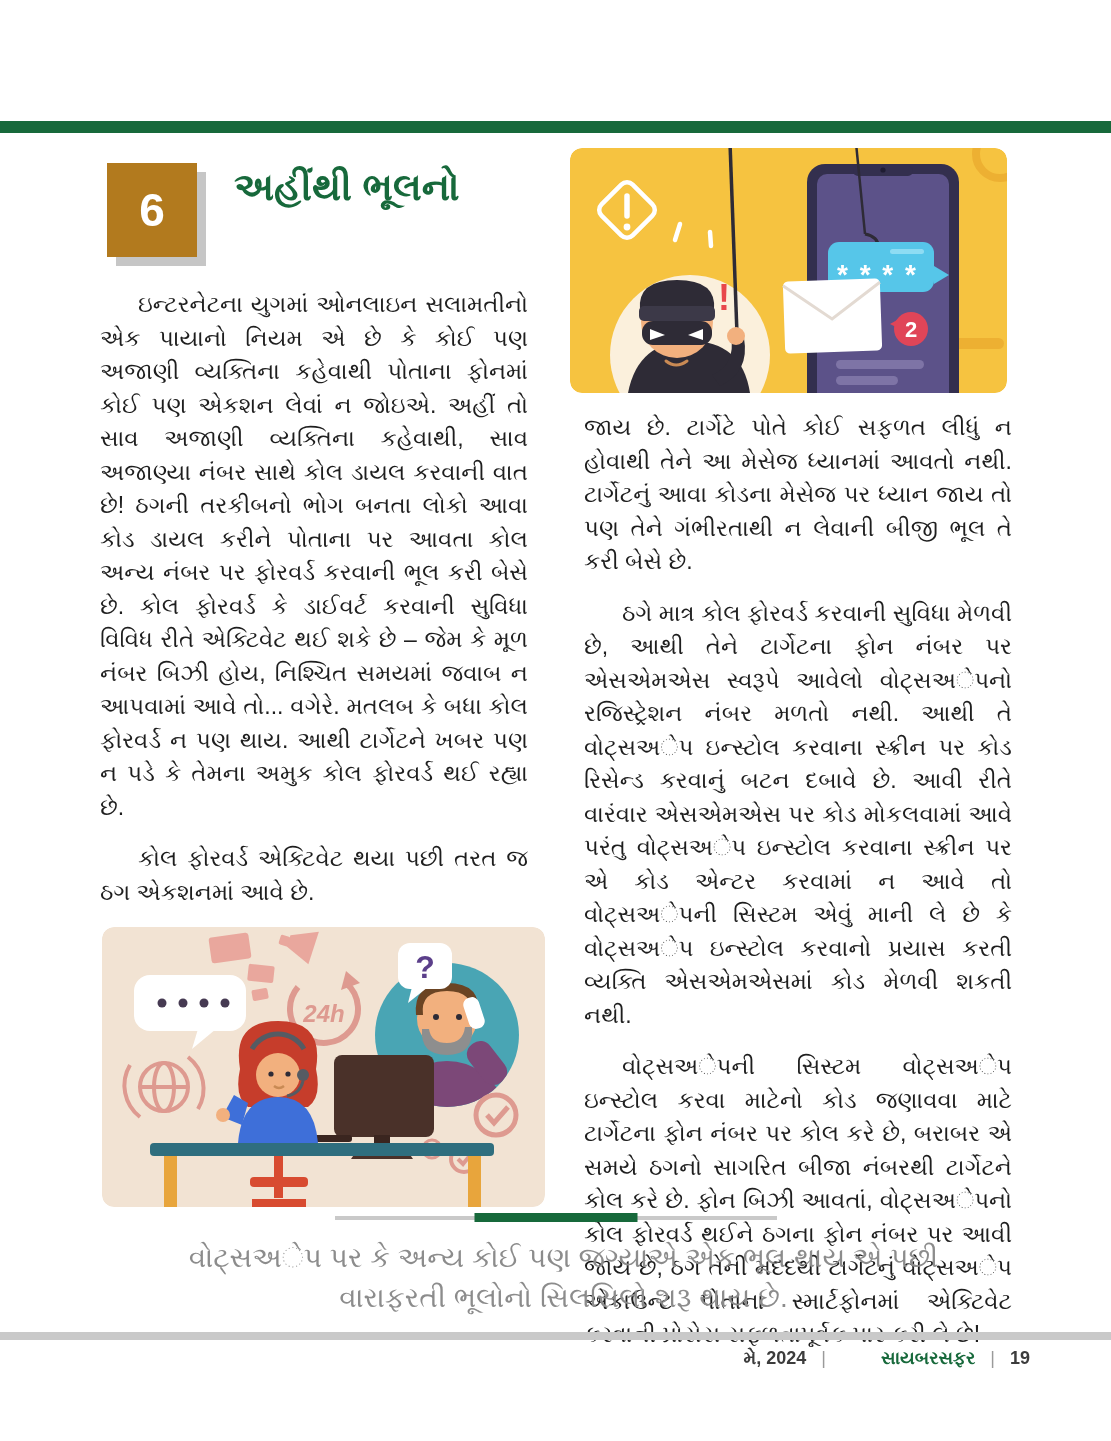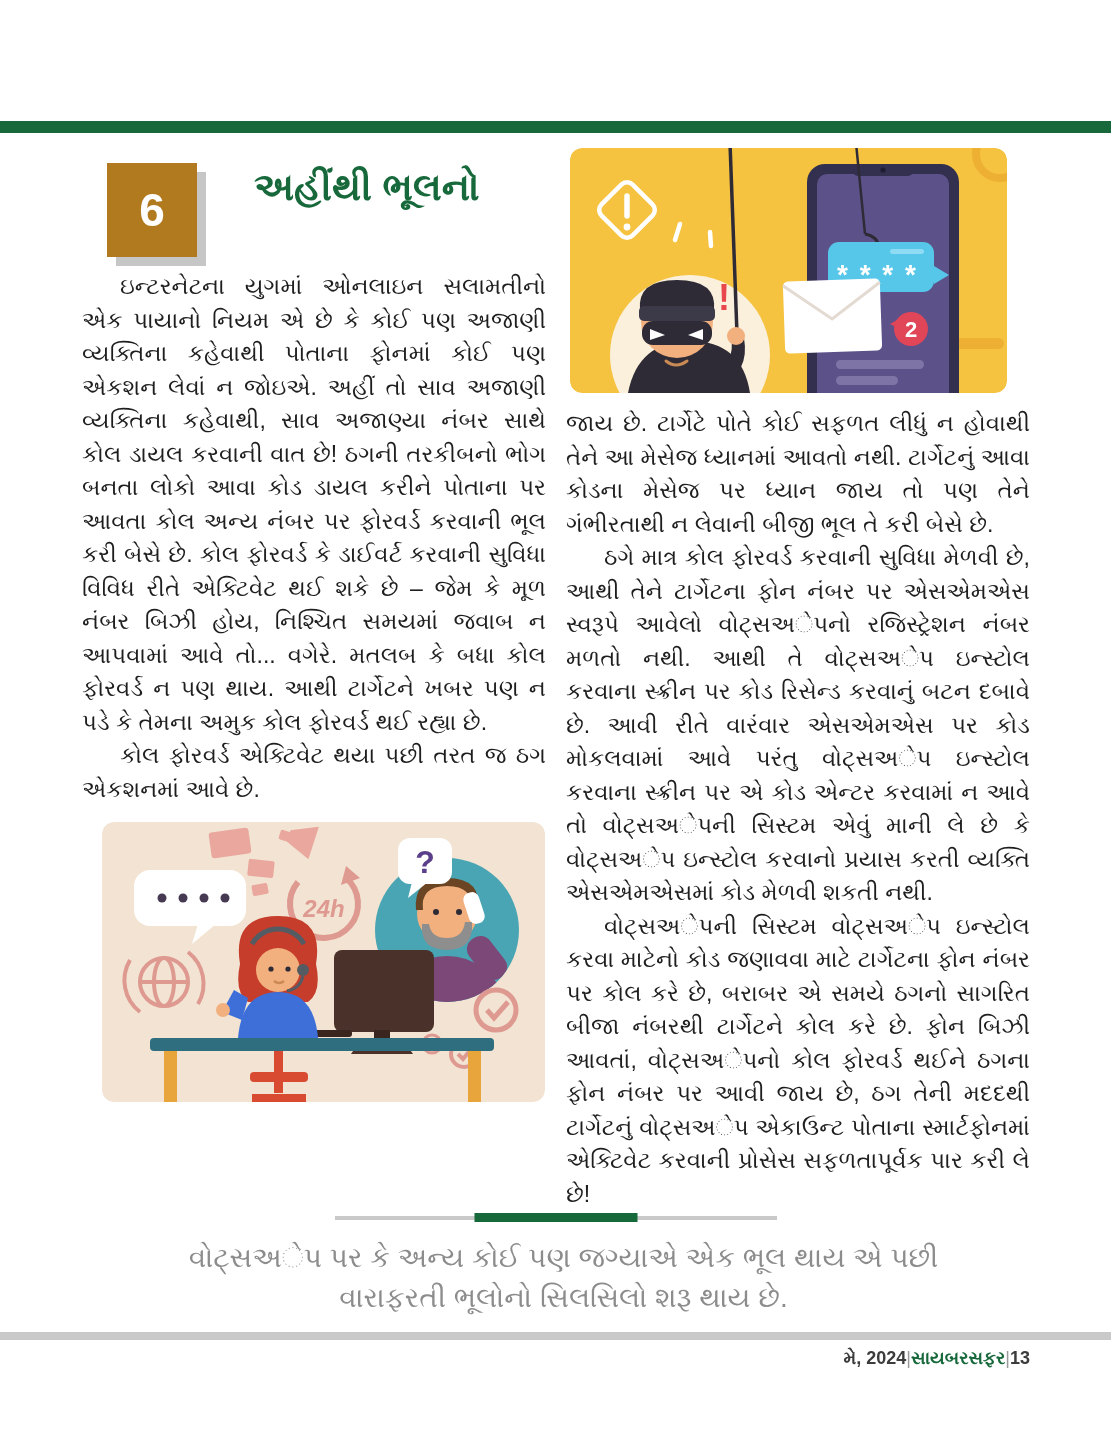--- a/index.html
+++ b/index.html
@@ -10,48 +10,48 @@
   .topbar { position:absolute; left:0; top:121px; width:100%; height:12px; background:#17693B; }
 
   .header { position:absolute; left:107px; top:163px; display:flex; gap:28px; align-items:flex-start; }
   .secbox-wrap { position:relative; width:99px; height:103px; flex:0 0 auto; }
   .secbox-shadow { position:absolute; left:9px; top:9px; width:90px; height:94px; background:#C6C6C6; }
   .secbox {
     position:absolute; left:0; top:0; width:90px; height:94px; background:#B27A1E;
     color:#ffffff; font-size:46px; font-weight:bold;
     display:flex; align-items:center; justify-content:center;
   }
-  .title { color:#17693B; font-size:38px; font-weight:700; line-height:49px; margin-top:0;margin-left:20px; }
+  .title { color:#17693B; font-size:38px; font-weight:700; line-height:49px; margin-top:0; }
 
   .col-left  { position:absolute; left:82px;  top:270px; width:464px; }
   .col-right { position:absolute; left:566px; top:148px; width:464px; }
   p.body {
-    margin:0; font-size:23px; line-height:33.5px; text-align:justify;
+    margin:18px; font-size:23px; line-height:33.5px; text-align:justify;
     color:#1E1E1E; text-rendering:optimizeLegibility;
   }
   p.indent { text-indent:38px; }
   .fig { display:block; border-radius:12px; }
   .fig-callcenter { margin:16px 0 14px 20px; }
   .fig-hacker { margin:0 0 14px 4px; }
 
   .divider { position:absolute; top:1213px; left:50%; transform:translateX(-50%); width:442px; height:9px; }
   .divider .gray  { position:absolute; top:3px; left:0; width:100%; height:4px; background:#C9C9C9; }
   .divider .green { position:absolute; top:0; left:50%; transform:translateX(-50%); width:163px; height:9px; background:#17693B; }
 
   .quote {
     position:absolute; top:1238px; left:8px; width:100%; text-align:center;
     color:#8C8C8C; font-size:28px; line-height:40px;
   }
 
   .footbar { position:absolute; top:1332px; left:0; width:100%; height:8px; background:#C9C9C9; }
   .footer {
     position:absolute; top:1348px; right:81px; font-size:18px; font-weight:bold;
-    color:#3C3C3C; display:flex; align-items:baseline;
-  }
-  .footer .mag { color:#17693B; }
+    color:#3C3C3C; display:flex; gap:15px; align-items:baseline;
+  }
+  .footer .mag { color:#17693B;margin-left:40px; }
   .footer .sep { color:#9A9A9A; font-weight:normal; }
 </style>
 </head>
 <body>
 
 <div class="page">
 
   <div class="topbar"></div>
 
   <div class="header">
@@ -271,16 +271,16 @@
     <div>વોટ્સઅેપ પર કે અન્ય કોઈ પણ જગ્યાએ એક ભૂલ થાય એ પછી</div>
     <div>વારાફરતી ભૂલોનો સિલસિલો શરૂ થાય છે.</div>
   </div>
 
   <div class="footbar"></div>
   <div class="footer">
     <span>મે, 2024</span>
     <span class="sep">|</span>
     <span class="mag">સાયબરસફર</span>
     <span class="sep">|</span>
-    <span>13</span>
+    <span>19</span>
   </div>
 
 </div>
 
 </body></html>

